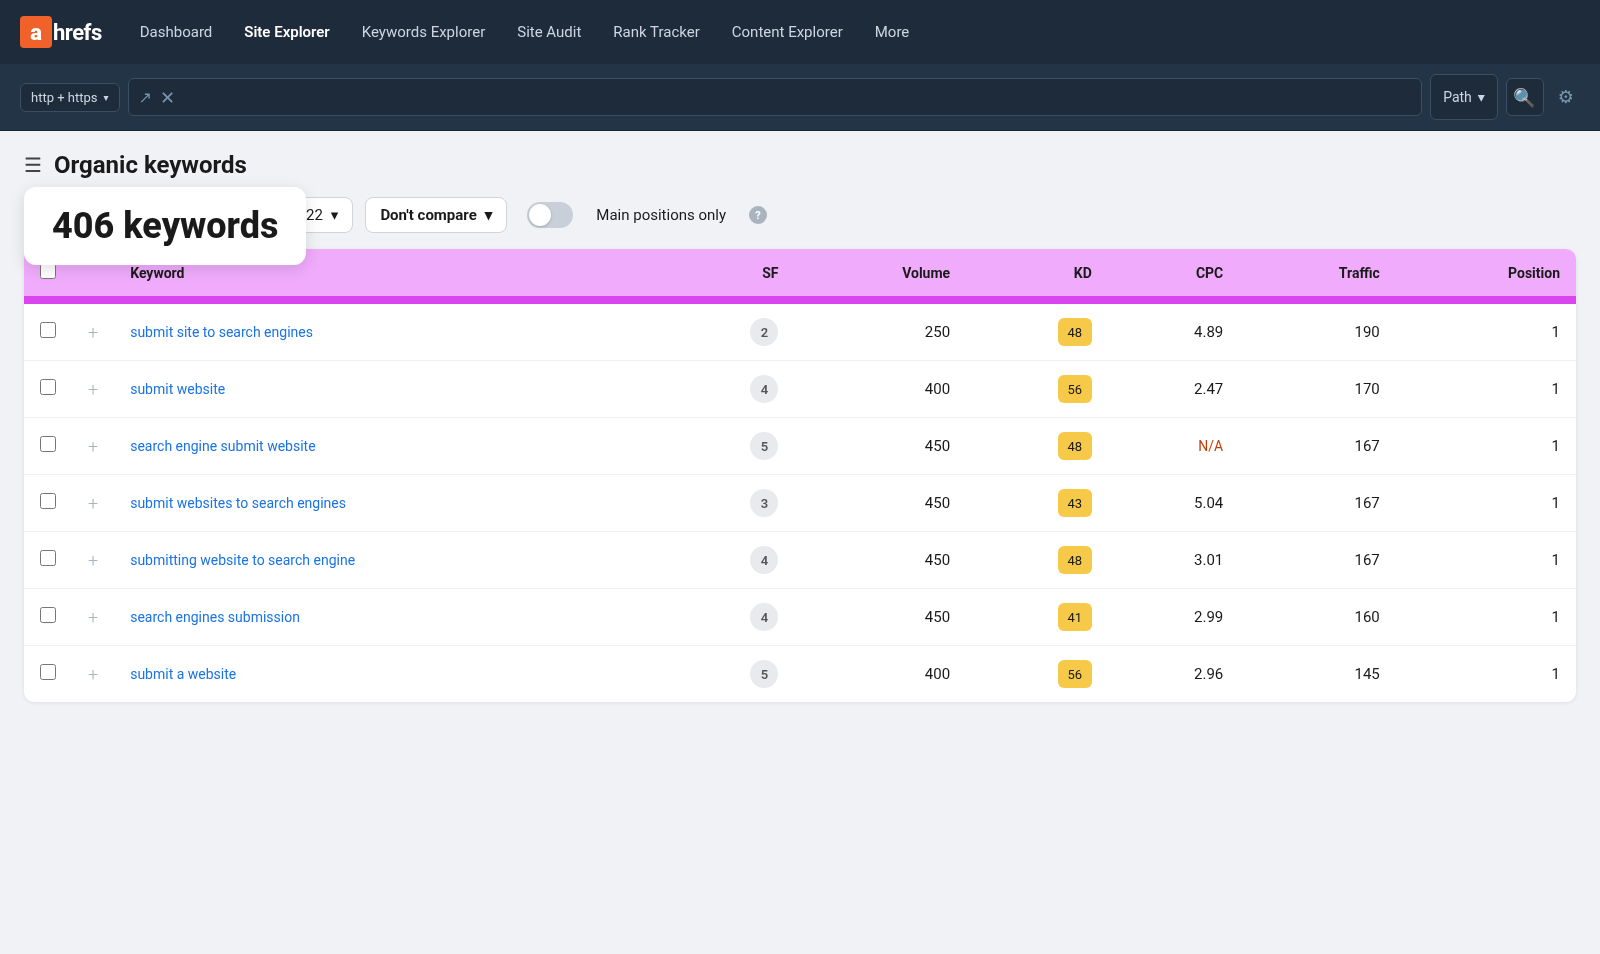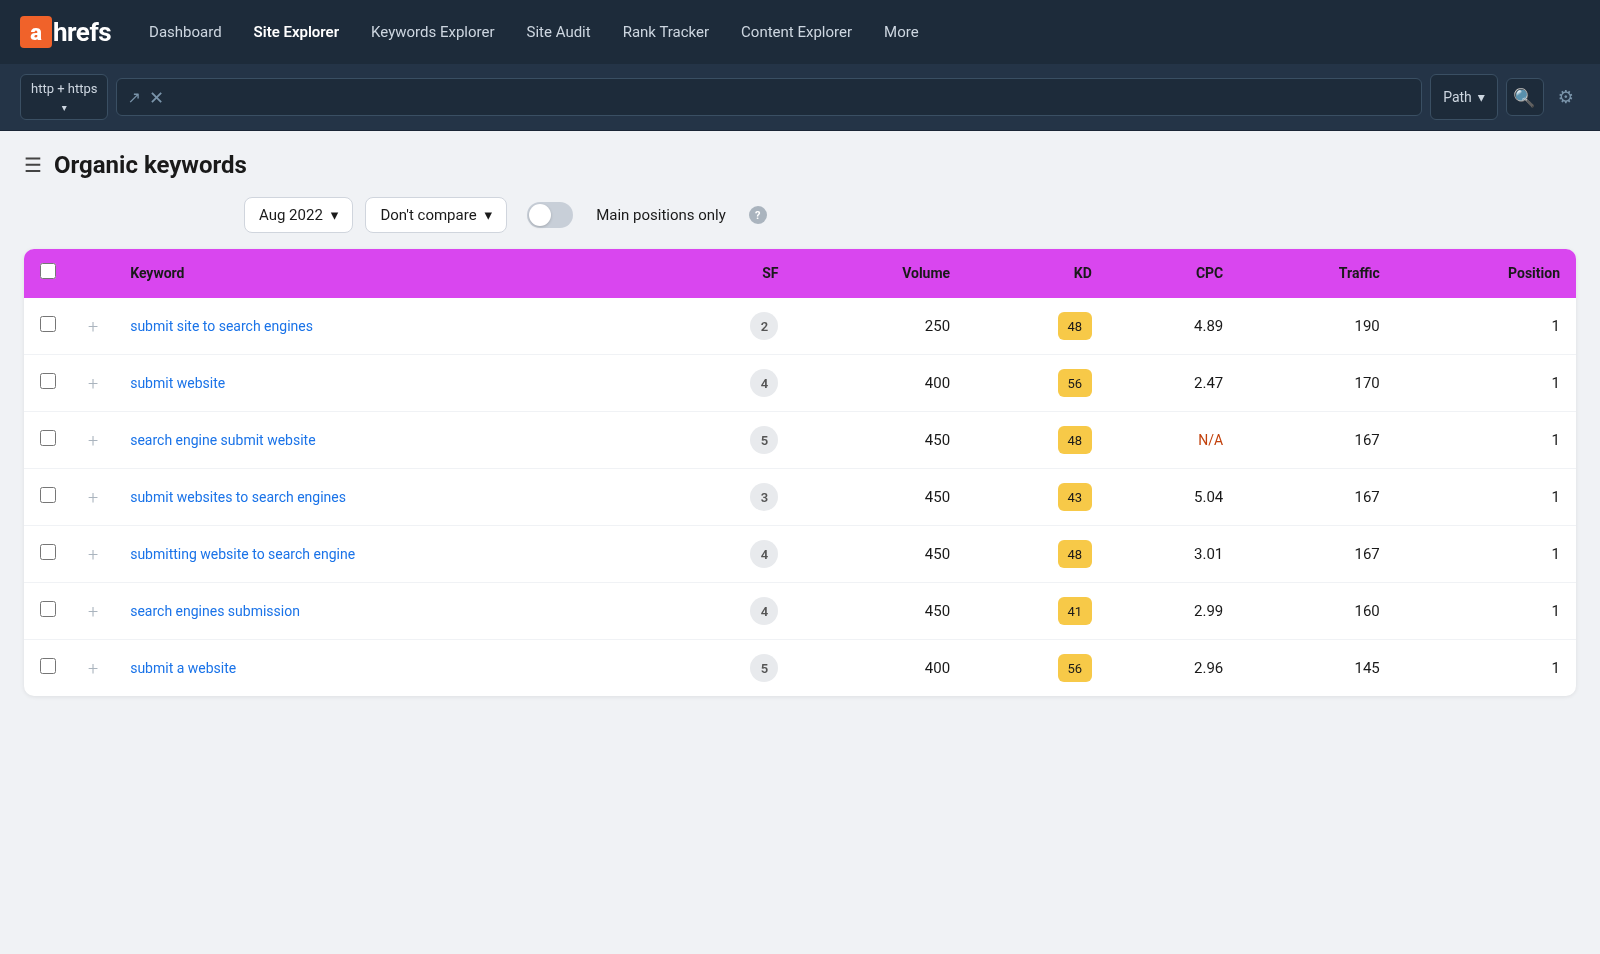--- a/index.html
+++ b/index.html
@@ -27,21 +27,21 @@
       width: 32px;
       height: 32px;
       display: flex;
       align-items: center;
       justify-content: center;
       border-radius: 4px;
     }
     .logo-text {
       color: white;
       font-weight: 700;
-      font-size: 26px;
+      font-size: 22px;
       letter-spacing: -0.5px;
       margin-left: 1px;
       text-align: center;
     }
     .nav-links {
       display: flex;
       gap: 4px;
       align-items: center;
     }
     .nav-link {
@@ -69,21 +69,20 @@
       border: 1px solid #3a4f63;
       border-radius: 6px;
       color: #cdd6e0;
       font-size: 13px;
       padding: 6px 10px;
       display: flex;
       align-items: center;
       gap: 6px;
       cursor: pointer;
       white-space: nowrap;
-      flex-direction: column;
     }
     .protocol-selector .chevron { font-size: 10px; }
     .url-input-container {
       flex: 1;
       background: #1d2b3a;
       border: 1px solid #3a4f63;
       border-radius: 6px;
       display: flex;
       align-items: center;
       padding: 0 10px;
@@ -201,20 +200,21 @@
       background: white;
       border: 1.5px solid #d0d5dd;
       border-radius: 8px;
       padding: 8px 14px;
       font-size: 15px;
       color: #1a1a1a;
       display: flex;
       align-items: flex-start;
       gap: 8px;
       cursor: pointer;
+      font-weight: bold;
     }
     .toggle-group {
       display: flex;
       align-items: center;
       gap: 23px;
       margin-left: 8px;
     }
     .toggle {
       width: 46px;
       height: 26px;
@@ -257,22 +257,22 @@
       background: white;
       border-radius: 10px;
       overflow: hidden;
       box-shadow: 0 1px 4px rgba(0,0,0,0.08);
     }
     table {
       width: 100%;
       border-collapse: collapse;
     }
     thead tr {
-      background: #d946ef;
-      border-bottom: 2px solid #d946ef;
+      background: #f0abfc;
+      border-bottom: 8px solid #d946ef;
     }
     thead th {
       padding: 14px 16px;
       text-align: left;
       font-size: 14px;
       font-weight: 700;
       color: #1a1a1a;
     }
     thead th.numeric { text-align: right; }
     tbody tr {
@@ -383,20 +383,23 @@
 
 <div class="main-content">
 
   <div class="page-header">
     <span class="hamburger">☰</span>
     <h1 class="page-title">Organic keywords</h1>
   </div>
 
   <div class="filter-row">
 
+    <div class="keywords-badge">
+      <span class="keywords-count">406 keywords</span>
+    </div>
 
     <div class="date-selector">
       <span>Aug 2022</span>
       <span>▾</span>
     </div>
 
     <div class="compare-selector">
       <span>Don't compare</span>
       <span>▾</span>
     </div>

